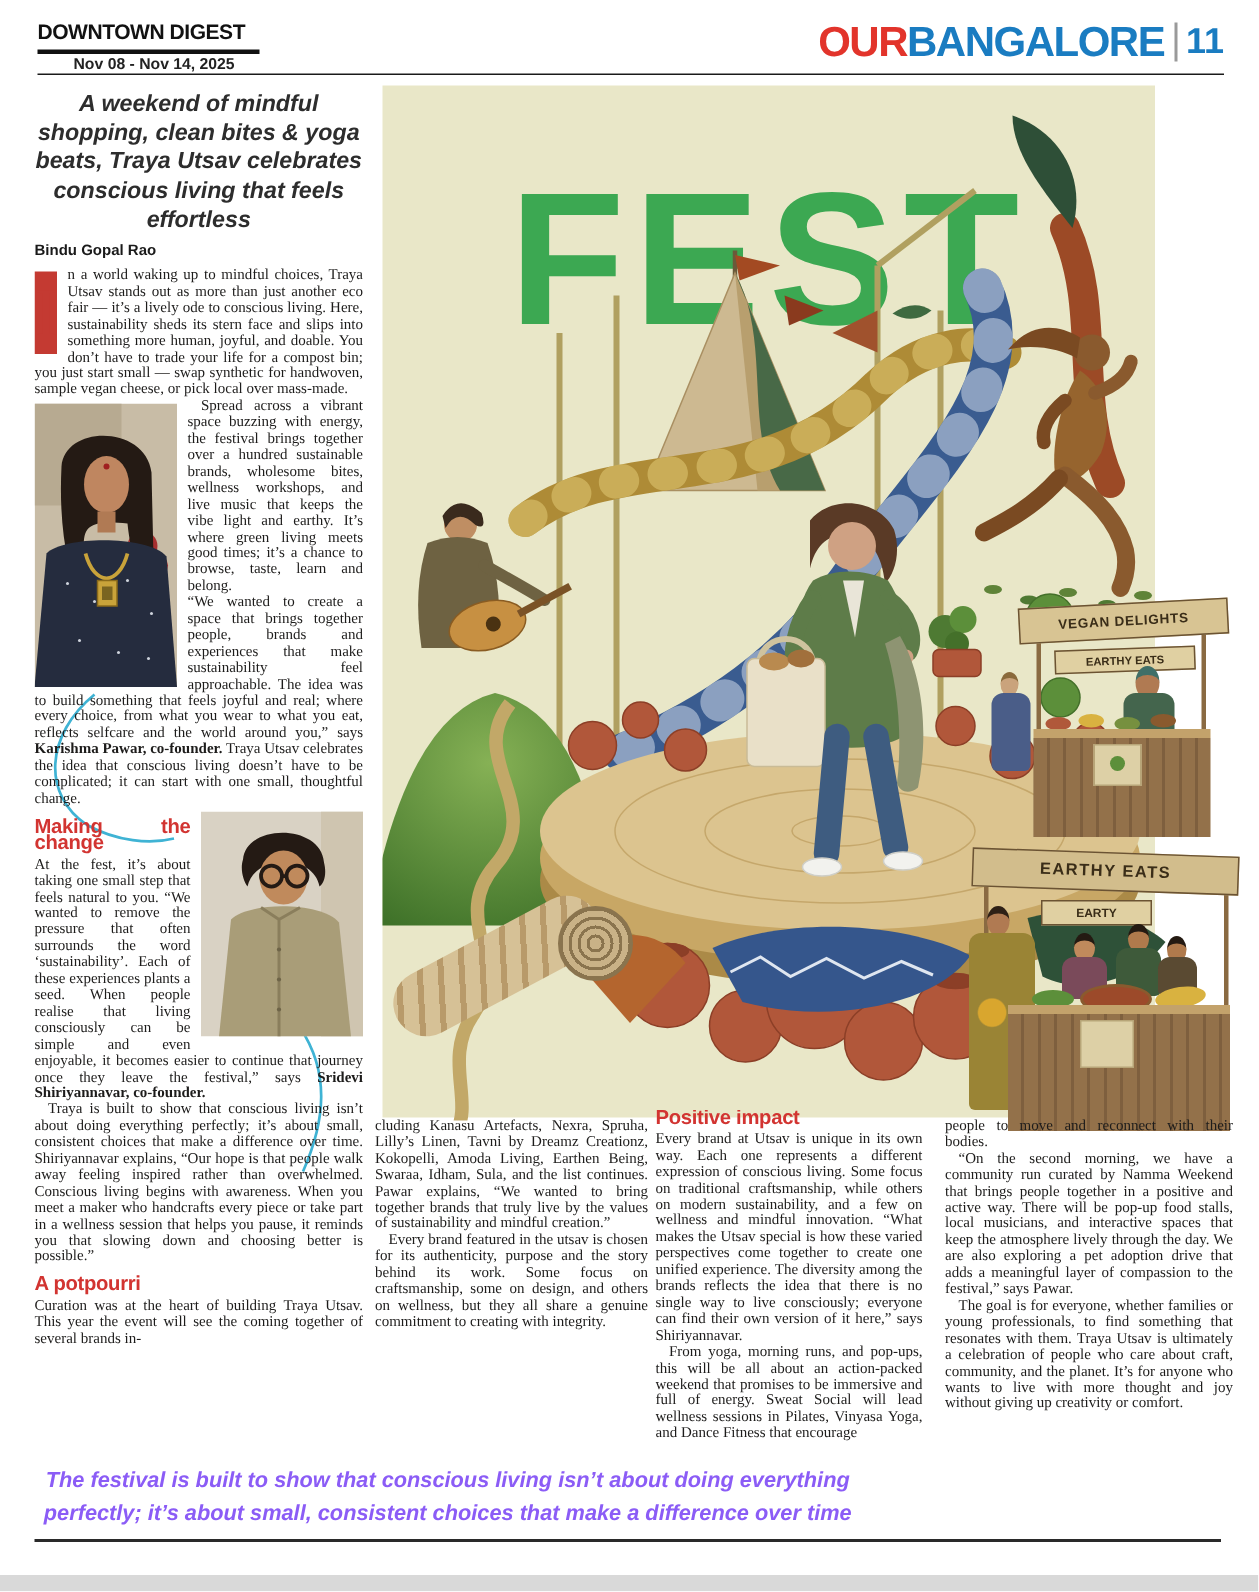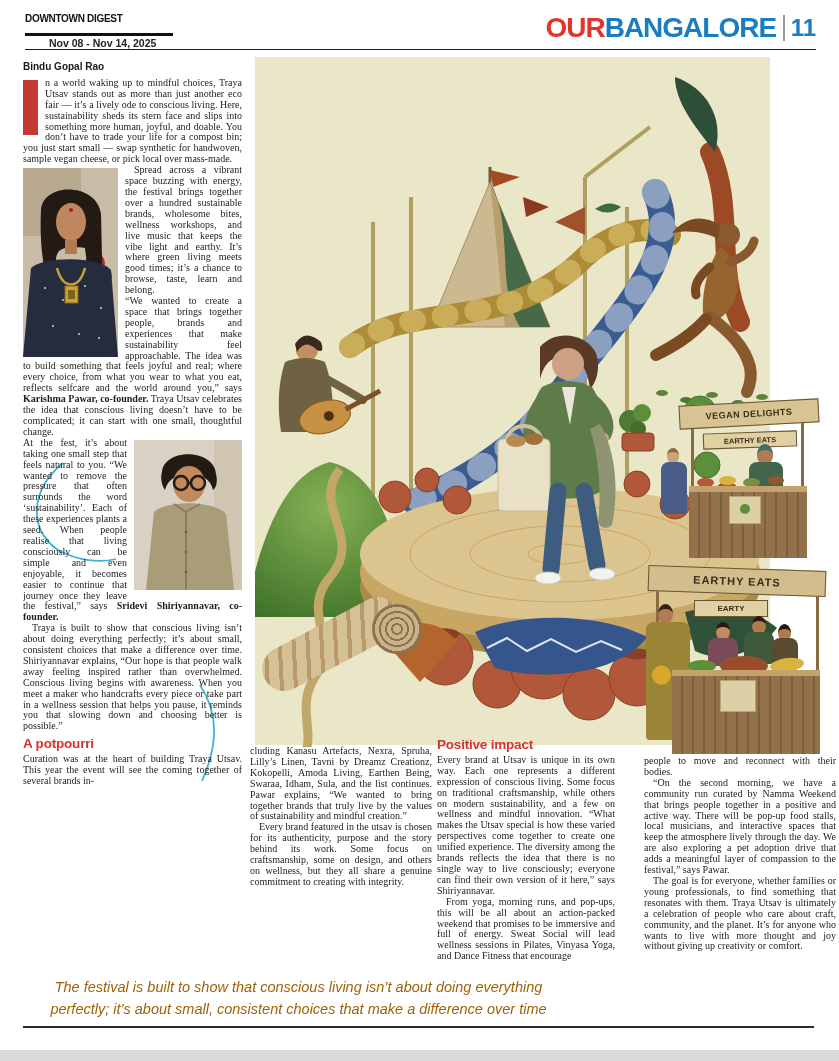--- a/index.html
+++ b/index.html
@@ -24,34 +24,36 @@
           border-top:6px solid #c3a26b;}
   .figure-head{position:absolute;border-radius:50%;}
   .figure-body{position:absolute;border-radius:8px 8px 4px 4px;}
   .bowl{position:absolute;border-radius:50%;}
 </style>
 </head>
 <body>
 
 <div id="page">
 
-  <div class="abs sans" style="left:25px;top:13px;font-size:10px;font-weight:800;letter-spacing:-0.3px;color:#111;">DOWNTOWN DIGEST</div>
+  <div class="abs sans" style="left:25px;top:13px;font-size:14px;font-weight:800;letter-spacing:-0.3px;color:#111;">DOWNTOWN DIGEST</div>
   <div class="abs" style="left:25px;top:33px;width:148px;height:2.5px;background:#111;"></div>
   <div class="abs sans" style="left:25px;top:37px;font-size:10.5px;font-weight:600;color:#222;margin-left:24px;">Nov 08 - Nov 14, 2025</div>
   <div class="abs" style="left:25px;top:49px;width:791px;height:1px;background:#1a1a1a;"></div>
 
   <div class="abs sans" style="right:23px;top:12px;display:flex;align-items:center;">
     <span style="font-size:28px;font-weight:800;letter-spacing:-1px;color:#e2342b;">OUR</span>
       <span style="font-size:28px;font-weight:800;letter-spacing:-1px;color:#1a7cc1;">BANGALORE</span>
     <span style="display:inline-block;width:1.5px;height:26px;background:#9a9a9a;margin:0 6px 0 7px;"></span>
     <span style="font-size:24px;font-weight:bold;color:#1a7cc1;">11</span>
   </div>
 
   <div class="abs" style="left:255px;top:57px;width:515px;height:688px;background:#e9e7c8;"></div>
 
+  <div class="abs sans" style="left:255px;top:110px;width:515px;text-align:center;font-size:126px;font-weight:800;
+       letter-spacing:6px;color:#3ca852;line-height:1;">FEST</div>
 
   <svg class="abs" style="left:255px;top:57px;pointer-events:none;" width="560" height="690" viewBox="0 0 560 690">
     <defs>
       <radialGradient id="gHill" cx="50%" cy="30%" r="80%">
         <stop offset="0%" stop-color="#86b155"></stop>
           <stop offset="100%" stop-color="#3f7229"></stop>
       </radialGradient>
     </defs>
 
     <path d="M340,152 q14,-10 26,-2 q-12,10 -26,2 Z" fill="#3f6a40"></path>
@@ -226,20 +228,21 @@
   </div>
 
   <svg class="abs" style="left:28px;top:455px;" width="100" height="120" viewBox="0 0 100 120">
     <path d="M35,8 C2,35 0,75 30,95 C50,106 72,108 88,104" fill="none" stroke="#3fb3d4" stroke-width="1.8"></path>
   </svg>
   <svg class="abs" style="left:190px;top:685px;" width="40" height="100" viewBox="0 0 40 100">
     <path d="M10,0 C30,30 27,62 12,96" fill="none" stroke="#3fb3d4" stroke-width="1.8"></path>
   </svg>
 
   <div class="abs bodytext" style="left:23px;top:60px;width:219px;height:938px;overflow:hidden;">
+    <div class="sans" style="font-size:15.5px;font-weight:bold;font-style:italic;text-align:center;line-height:1.24;color:#2d2d2d;margin-bottom:7px;">A weekend of mindful shopping, clean bites &amp; yoga beats, Traya Utsav celebrates conscious living that feels effortless</div>
     <div class="sans" style="font-size:10px;font-weight:bold;color:#1a1a1a;margin:2px 0 5px 0;">Bindu Gopal Rao</div>
 
     <p class="b"><span class="dropcap">I</span><span>n a world waking up to mindful choices, Traya Utsav stands out as more than just another eco fair — it’s a lively ode to conscious living. Here, sustainability sheds its stern face and slips into something more human, joyful, and doable. You don’t have to trade your life for a compost bin; you just start small — swap synthetic for handwoven, sample vegan cheese, or pick local over mass-made.</span></p>
 
     <div class="ph1">
       <svg width="95" height="189" viewBox="0 0 95 189">
         <rect width="95" height="189" fill="#c8bca6"></rect>
         <rect x="0" y="0" width="58" height="68" fill="#b3a58c" opacity="0.8"></rect>
         <circle cx="72" cy="95" r="10" fill="#a83030"></circle>
           <circle cx="82" cy="108" r="7" fill="#a83030"></circle>
@@ -277,43 +280,44 @@
         <circle cx="64" cy="43" r="7" fill="none" stroke="#241a14" stroke-width="2.5"></circle>
         <line x1="54" y1="43" x2="57" y2="43" stroke="#241a14" stroke-width="2.5"></line>
         <path d="M20,72 C32,60 80,60 92,74 L100,150 L12,150 Z" fill="#a99d78"></path>
         <path d="M52,72 L52,150 M52,72 L40,64 M52,72 L66,64" stroke="#8a7e5c" stroke-width="2" fill="none"></path>
         <circle cx="52" cy="92" r="1.4" fill="#6e6448"></circle>
           <circle cx="52" cy="112" r="1.4" fill="#6e6448"></circle>
           <circle cx="52" cy="132" r="1.4" fill="#6e6448"></circle>
       </svg>
     </div>
 
+    <div class="redhead">Making the change</div>
     <p class="b"><span>At the fest, it’s about taking one small step that feels natural to you. “We wanted to remove the pressure that often surrounds the word ‘sustainability’. Each of these experiences plants a seed. When people realise that living consciously can be simple and even enjoyable, it becomes easier to continue that journey once they leave the festival,” says </span><b>Sridevi Shiriyannavar, co-founder.</b></p>
     <p class="ind">Traya is built to show that conscious living isn’t about doing everything perfectly; it’s about small, consistent choices that make a difference over time. Shiriyannavar explains, “Our hope is that people walk away feeling inspired rather than overwhelmed. Conscious living begins with awareness. When you meet a maker who handcrafts every piece or take part in a wellness session that helps you pause, it reminds you that slowing down and choosing better is possible.”</p>
 
     <div class="redhead">A potpourri</div>
     <p class="b">Curation was at the heart of building Traya Utsav. This year the event will see the coming together of several brands in-</p>
   </div>
 
   <div class="abs bodytext" style="left:250px;top:746px;width:182px;height:258px;overflow:hidden;">
     <p class="b">cluding Kanasu Artefacts, Nexra, Spruha, Lilly’s Linen, Tavni by Dreamz Creationz, Kokopelli, Amoda Living, Earthen Being, Swaraa, Idham, Sula, and the list continues. Pawar explains, “We wanted to bring together brands that truly live by the values of sustainability and mindful creation.”</p>
     <p class="ind">Every brand featured in the utsav is chosen for its authenticity, purpose and the story behind its work. Some focus on craftsmanship, some on design, and others on wellness, but they all share a genuine commitment to creating with integrity.</p>
   </div>
 
   <div class="abs bodytext" style="left:437px;top:740px;width:178px;height:264px;overflow:hidden;">
     <div class="redhead" style="margin-top:0;">Positive impact</div>
     <p class="b">Every brand at Utsav is unique in its own way. Each one represents a different expression of conscious living. Some focus on traditional craftsmanship, while others on modern sustainability, and a few on wellness and mindful innovation. “What makes the Utsav special is how these varied perspectives come together to create one unified experience. The diversity among the brands reflects the idea that there is no single way to live consciously; everyone can find their own version of it here,” says Shiriyannavar.</p>
     <p class="ind">From yoga, morning runs, and pop-ups, this will be all about an action-packed weekend that promises to be immersive and full of energy. Sweat Social will lead wellness sessions in Pilates, Vinyasa Yoga, and Dance Fitness that encourage</p>
   </div>
 
-  <div class="abs bodytext" style="left:644px;top:746px;width:192px;height:262px;overflow:hidden;margin-top:10px;">
+  <div class="abs bodytext" style="left:630px;top:746px;width:192px;height:262px;overflow:hidden;">
     <p class="b">people to move and reconnect with their bodies.</p>
     <p class="ind">“On the second morning, we have a community run curated by Namma Weekend that brings people together in a positive and active way. There will be pop-up food stalls, local musicians, and interactive spaces that keep the atmosphere lively through the day. We are also exploring a pet adoption drive that adds a meaningful layer of compassion to the festival,” says Pawar.</p>
     <p class="ind">The goal is for everyone, whether families or young professionals, to find something that resonates with them. Traya Utsav is ultimately a celebration of people who care about craft, community, and the planet. It’s for anyone who wants to live with more thought and joy without giving up creativity or comfort.</p>
   </div>
 
-  <div class="abs sans" style="left:26px;top:976px;width:545px;font-size:14.5px;font-weight:normal;font-style:italic;
-       text-align:center;line-height:22px;color:#a16207;">The festival is built to show that conscious living isn’t about doing everything perfectly; it’s about small, consistent choices that make a difference over time</div>
+  <div class="abs sans" style="left:26px;top:976px;width:545px;font-size:14.5px;font-weight:bold;font-style:italic;
+       text-align:center;line-height:22px;color:#8b5cf6;">The festival is built to show that conscious living isn’t about doing everything perfectly; it’s about small, consistent choices that make a difference over time</div>
 
   <div class="abs" style="left:23px;top:1026px;width:791px;height:1.5px;background:#2a2a2a;"></div>
   <div class="abs" style="left:0px;top:1050px;width:839px;height:11px;background:#d9d9d9;"></div>
 
 </div>
 
 </body></html>

